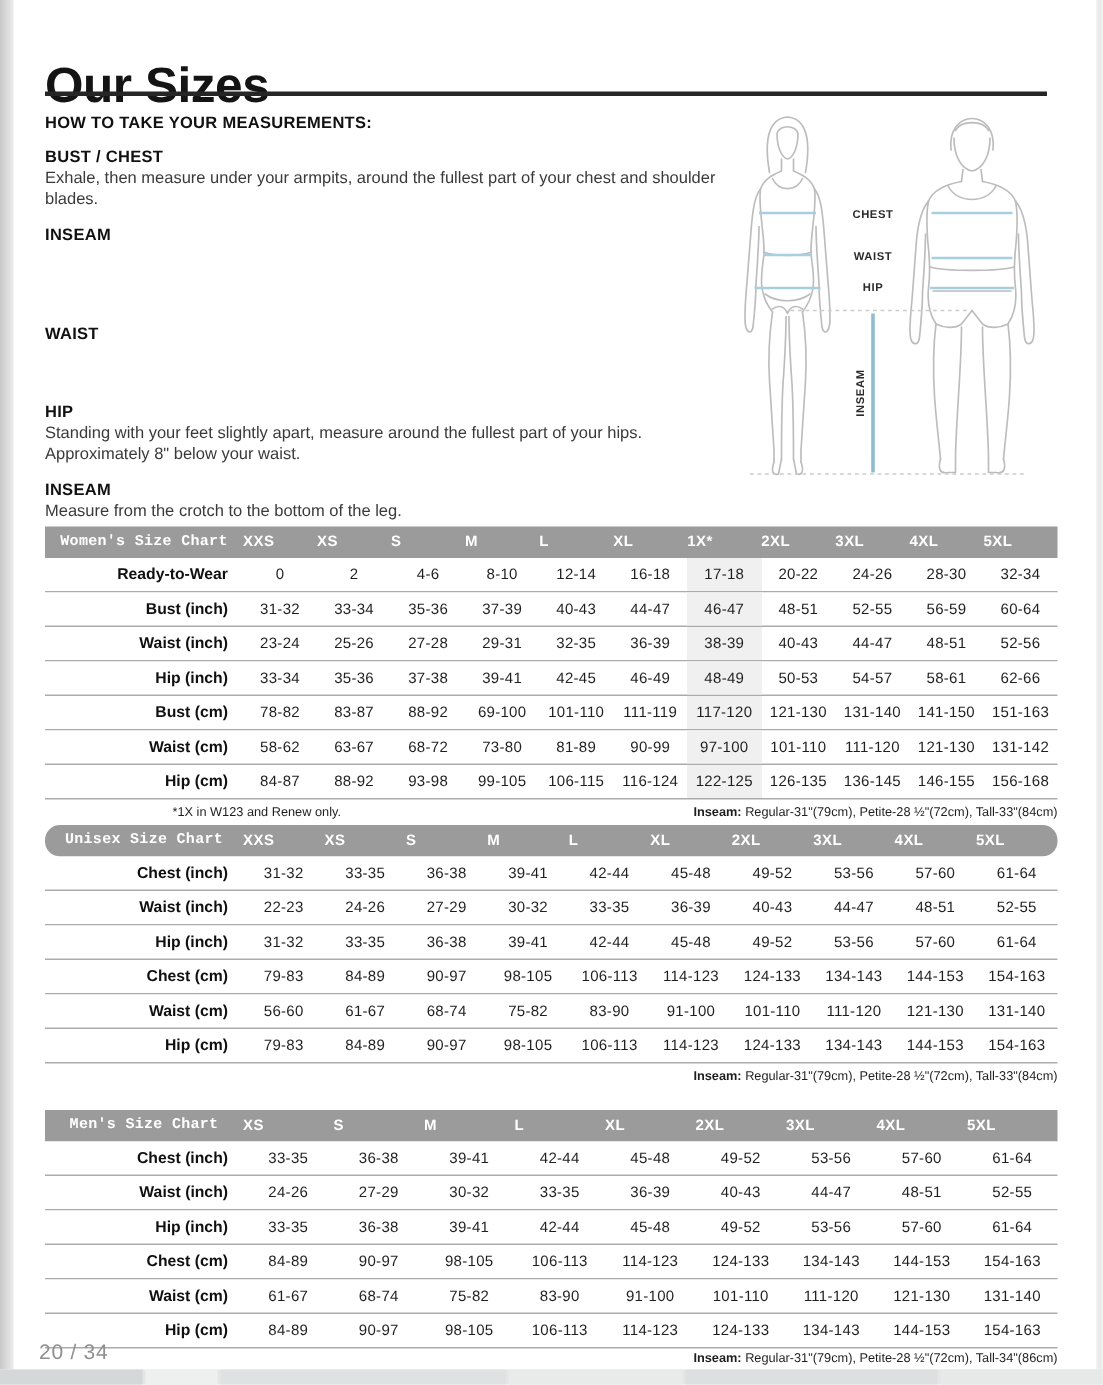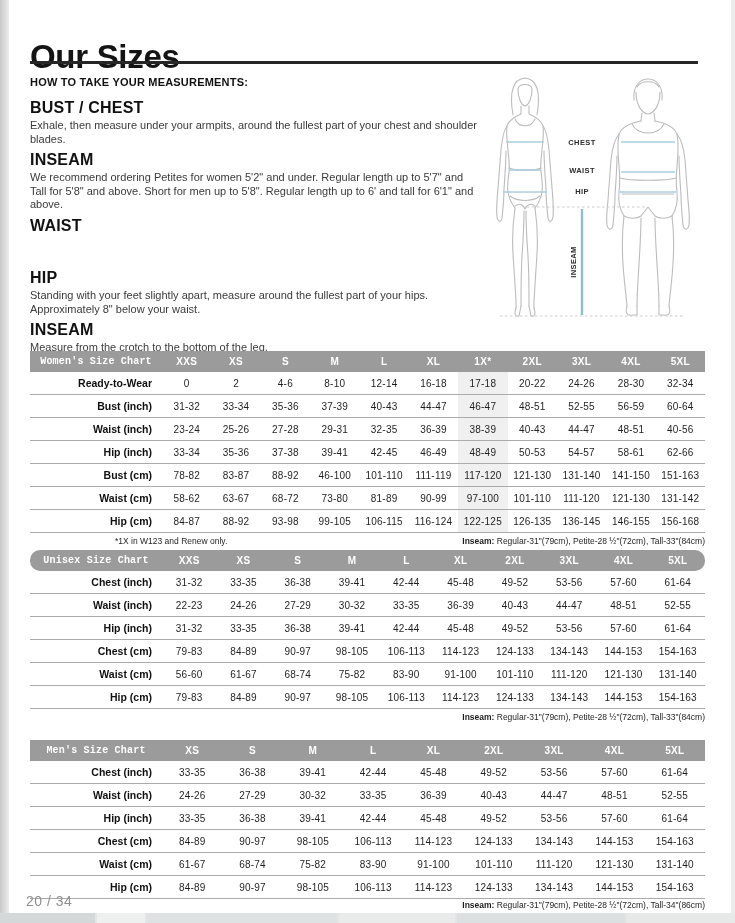--- a/index.html
+++ b/index.html
@@ -15,38 +15,38 @@
   
   .page-title{position:absolute;left:30px;top:16px;font-size:33px;font-weight:800;
     letter-spacing:-.3px;color:#141414;}
   .title-rule{position:absolute;left:30px;top:61px;width:668px;height:2.5px;background:#262626;}
 
   
   .instructions{position:absolute;left:30px;top:0;width:452px;}
   .ins-heading{position:absolute;left:0;top:76px;font-size:11px;font-weight:800;color:#111;
     letter-spacing:.2px;}
   .ins-item{position:absolute;left:0;width:452px;}
-  .ins-title{font-size:16px;font-weight:800;color:#111;margin-bottom:2px;letter-spacing:.2px;}
+  .ins-title{font-size:11px;font-weight:800;color:#111;margin-bottom:2px;letter-spacing:.2px;}
   .ins-text{font-size:11px;line-height:13.5px;color:#3a3a3a;}
 
   
   .diagram{position:absolute;left:480px;top:58px;width:250px;height:272px;}
   .fig{fill:none;stroke:#bcbcbc;stroke-width:1.1;stroke-linecap:round;stroke-linejoin:round;}
   .mline{stroke:var(--measure-line-blue,#a9cedd);stroke-width:1.6;}
   .inseam-line{stroke:#8fbdd0;stroke-width:2.4;}
   .dotline{stroke:#cccccc;stroke-width:1;stroke-dasharray:2.5,2.5;}
   .dlabel{font-family:"Liberation Sans",sans-serif;font-size:7.5px;font-weight:700;
     fill:#2b2b2b;letter-spacing:.4px;text-anchor:middle;}
 
   
   .size-table{position:absolute;left:30px;width:675px;}
   .t-head{display:grid;height:21px;background:var(--table-header-bg,#9b9b9b);
     color:#fff;align-items:center;}
   .t-title{font-size:10px;font-weight:700;text-align:center;letter-spacing:.2px;font-family:Liberation Mono, monospace;}
-  .t-hcell{font-size:10px;font-weight:700;text-align:center;letter-spacing:.3px;}
+  .t-hcell{font-size:10px;font-weight:700;letter-spacing:.3px;}
   .t-row{display:grid;height:22px;align-items:stretch;border-bottom:1px solid #ababab;background:#fff;}
   .t-label{font-size:10.5px;font-weight:700;text-align:right;padding-right:10px;color:#101010;
     display:flex;align-items:center;justify-content:flex-end;}
   .t-cell{font-size:10px;color:#1f1f1f;display:flex;align-items:center;justify-content:center;
     letter-spacing:.2px;}
   .t-cell.hl{background:var(--highlight-col-bg,#f0f0f0);}
   .t-foot{display:flex;margin-top:5px;font-size:8.5px;color:#1e1e1e;align-items:baseline;}
   .t-foot .fleft{margin-left:85px;}
   .t-foot .fright{margin-left:auto;}
   .t-foot b{font-weight:700;}
@@ -75,21 +75,20 @@
 
 <div class="instructions">
   <div class="ins-heading">HOW TO TAKE YOUR MEASUREMENTS:</div>
 
   <div class="ins-item" style="top:99px">
     <div class="ins-title">BUST / CHEST</div>
     <div class="ins-text">Exhale, then measure under your armpits, around the fullest part of your chest and shoulder blades.</div>
   </div>
   <div class="ins-item" style="top:151px">
     <div class="ins-title">INSEAM</div>
-    <div class="ins-text">We recommend ordering Petites for women 5'2" and under. Regular length up to 5'7" and Tall for 5'8" and above. Short for men up to 5'8". Regular length up to 6' and tall for 6'1" and above.</div>
   </div>
   <div class="ins-item" style="top:217px">
     <div class="ins-title">WAIST</div>
   </div>
   <div class="ins-item" style="top:269px">
     <div class="ins-title">HIP</div>
     <div class="ins-text">Standing with your feet slightly apart, measure around the fullest part of your hips. Approximately 8" below your waist.</div>
   </div>
   <div class="ins-item" style="top:321px">
     <div class="ins-title">INSEAM</div>
@@ -205,42 +204,42 @@
       <div class="t-cell">23-24</div>
       <div class="t-cell">25-26</div>
       <div class="t-cell">27-28</div>
       <div class="t-cell">29-31</div>
       <div class="t-cell">32-35</div>
       <div class="t-cell">36-39</div>
       <div class="t-cell hl">38-39</div>
       <div class="t-cell">40-43</div>
       <div class="t-cell">44-47</div>
       <div class="t-cell">48-51</div>
-      <div class="t-cell">40-56</div>
+      <div class="t-cell">52-56</div>
     </div>
     <div class="t-row" style="grid-template-columns: 132px repeat(11, 1fr);">
       <div class="t-label">Hip (inch)</div>
       <div class="t-cell">33-34</div>
       <div class="t-cell">35-36</div>
       <div class="t-cell">37-38</div>
       <div class="t-cell">39-41</div>
       <div class="t-cell">42-45</div>
       <div class="t-cell">46-49</div>
       <div class="t-cell hl">48-49</div>
       <div class="t-cell">50-53</div>
       <div class="t-cell">54-57</div>
       <div class="t-cell">58-61</div>
       <div class="t-cell">62-66</div>
     </div>
     <div class="t-row" style="grid-template-columns: 132px repeat(11, 1fr);">
       <div class="t-label">Bust (cm)</div>
       <div class="t-cell">78-82</div>
       <div class="t-cell">83-87</div>
       <div class="t-cell">88-92</div>
-      <div class="t-cell">46-100</div>
+      <div class="t-cell">69-100</div>
       <div class="t-cell">101-110</div>
       <div class="t-cell">111-119</div>
       <div class="t-cell hl">117-120</div>
       <div class="t-cell">121-130</div>
       <div class="t-cell">131-140</div>
       <div class="t-cell">141-150</div>
       <div class="t-cell">151-163</div>
     </div>
     <div class="t-row" style="grid-template-columns: 132px repeat(11, 1fr);">
       <div class="t-label">Waist (cm)</div>

